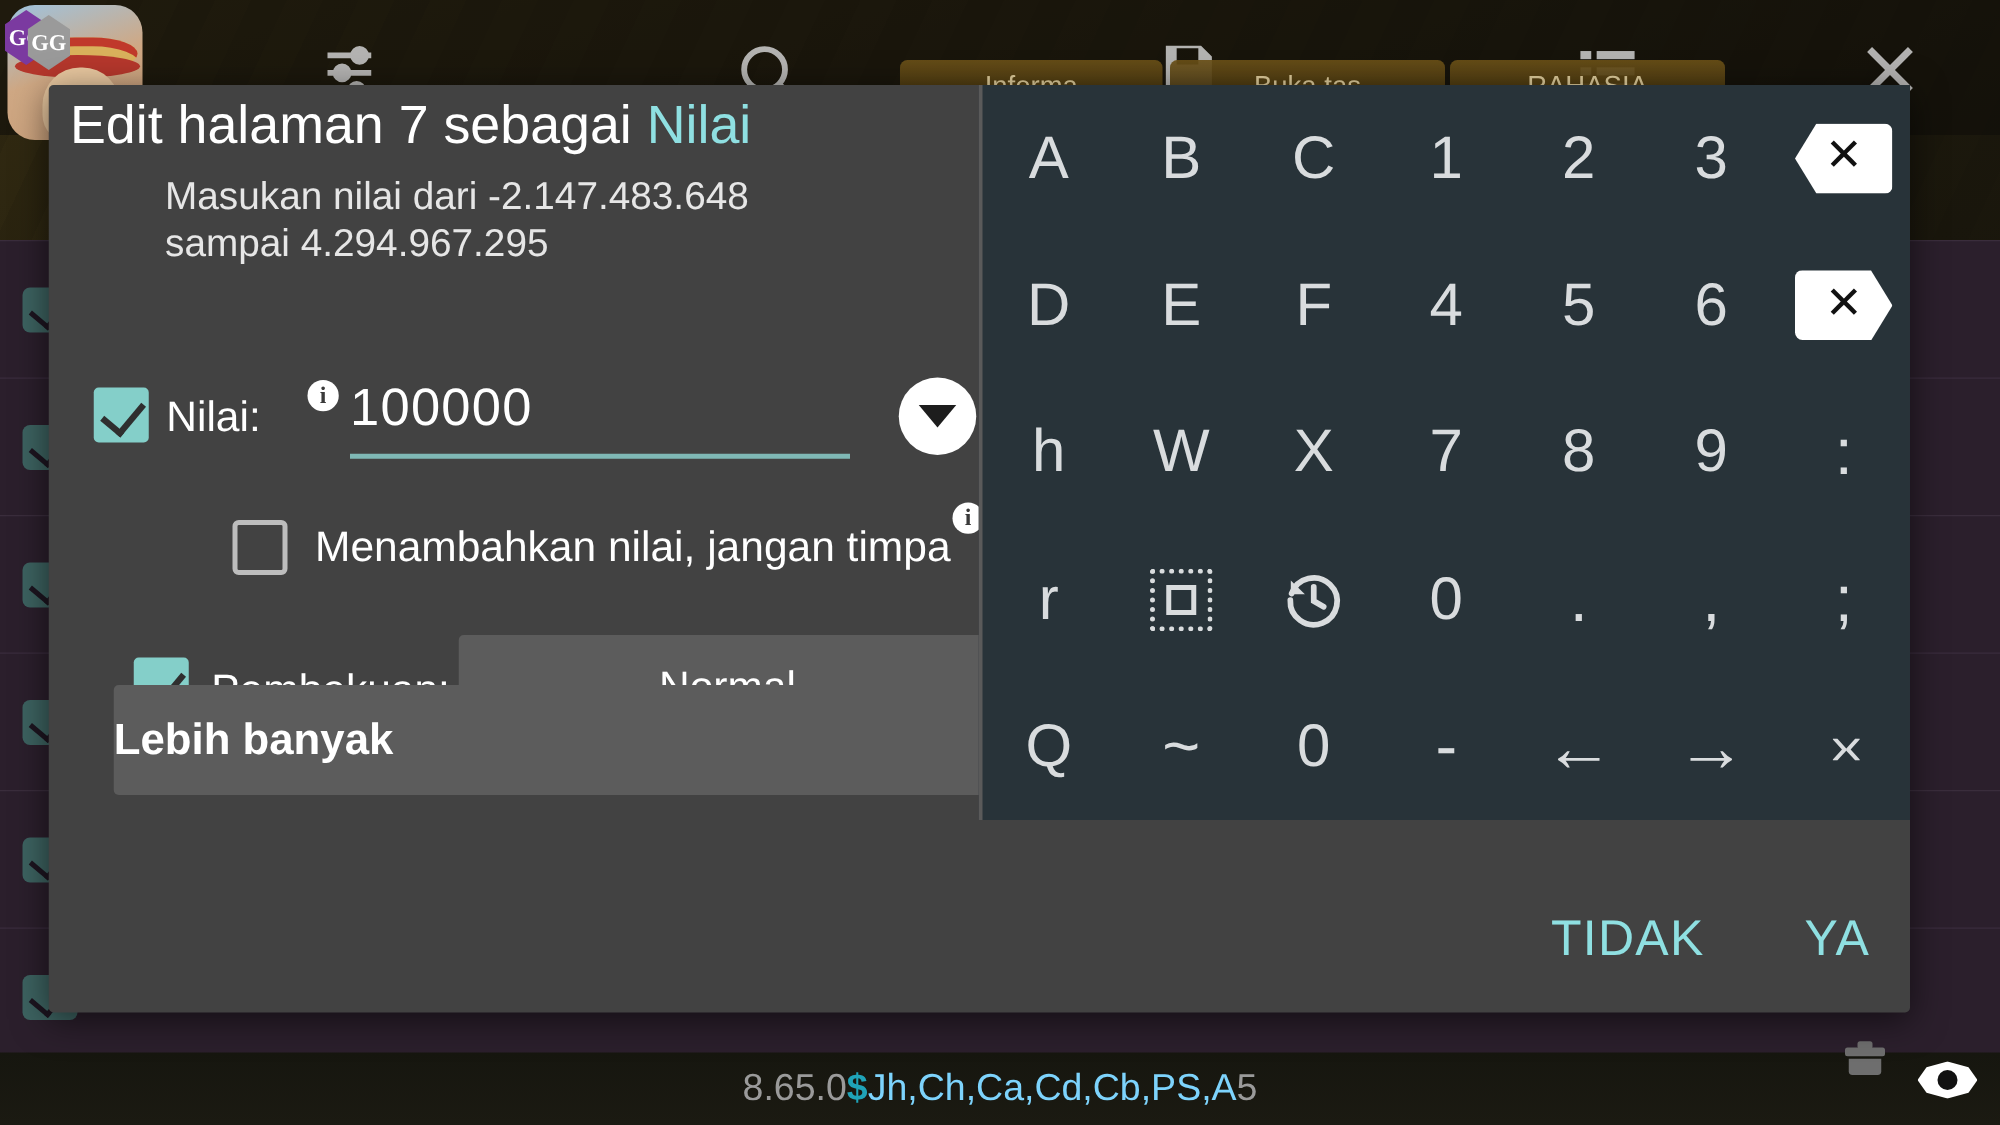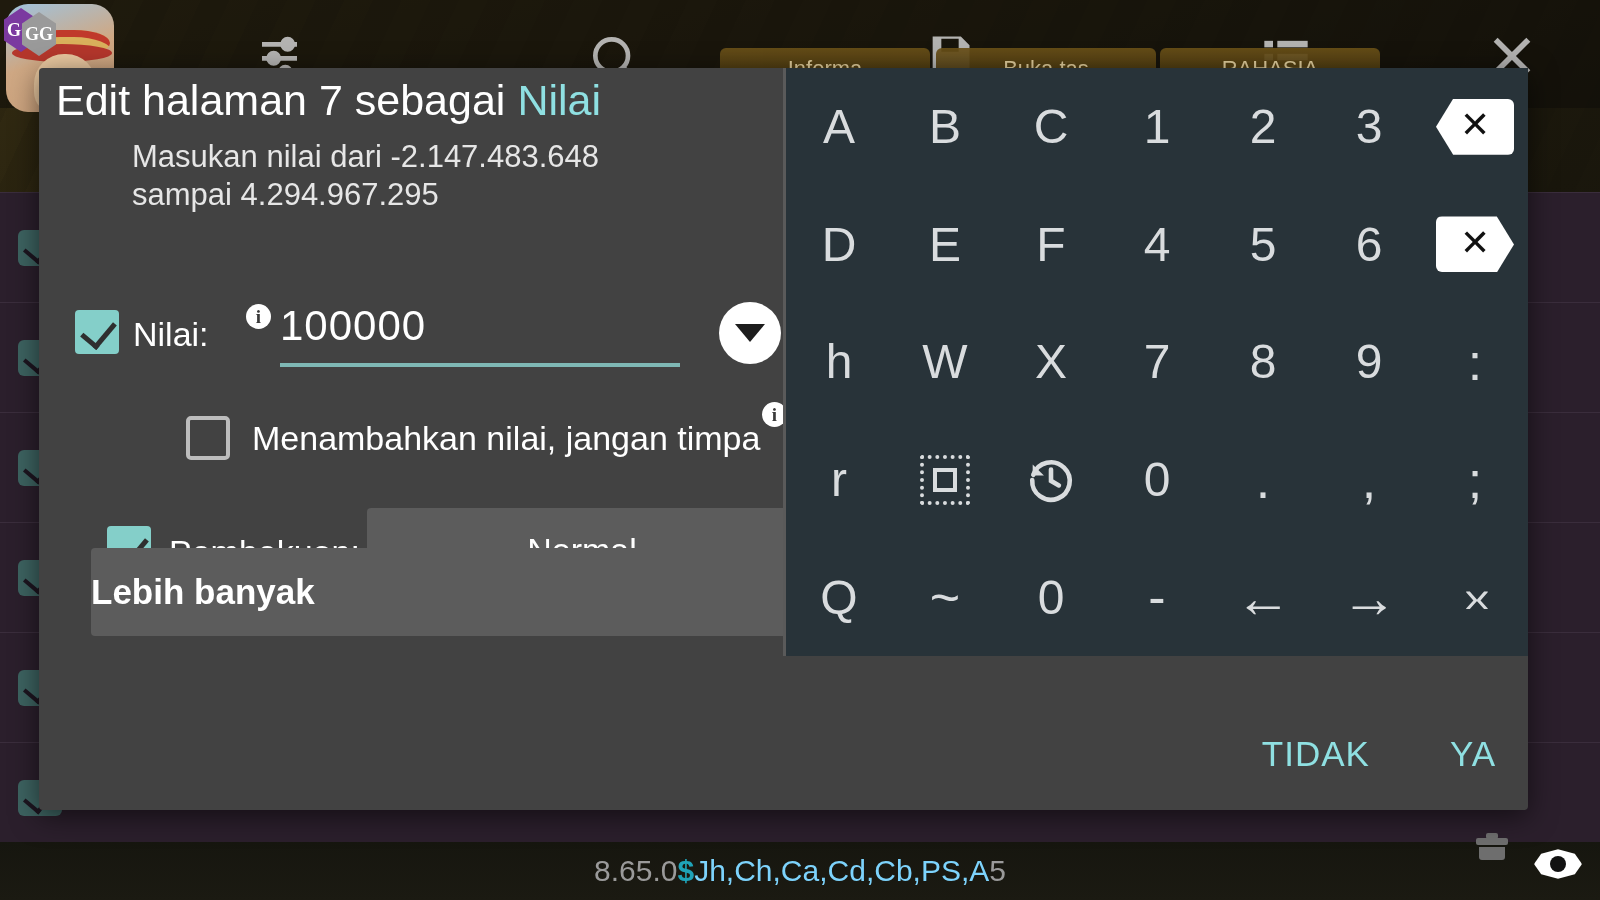--- a/index.html
+++ b/index.html
@@ -384,21 +384,21 @@
   
   .dlg-actions {
     position: absolute;
     right: 28px; bottom: 28px;
     display: flex;
     align-items: center;
     gap: 72px;
   }
   .dlg-actions .act {
     color: #8fe0e2;
-    font-size: 35px;
+    font-size: 40px;
     letter-spacing: 1px;
     padding: 8px 4px;
   }
 
   
   #keypad {
     position: absolute;
     left: 783px; top: 68px;
     width: 745px; height: 588px;
     background: #283339;

